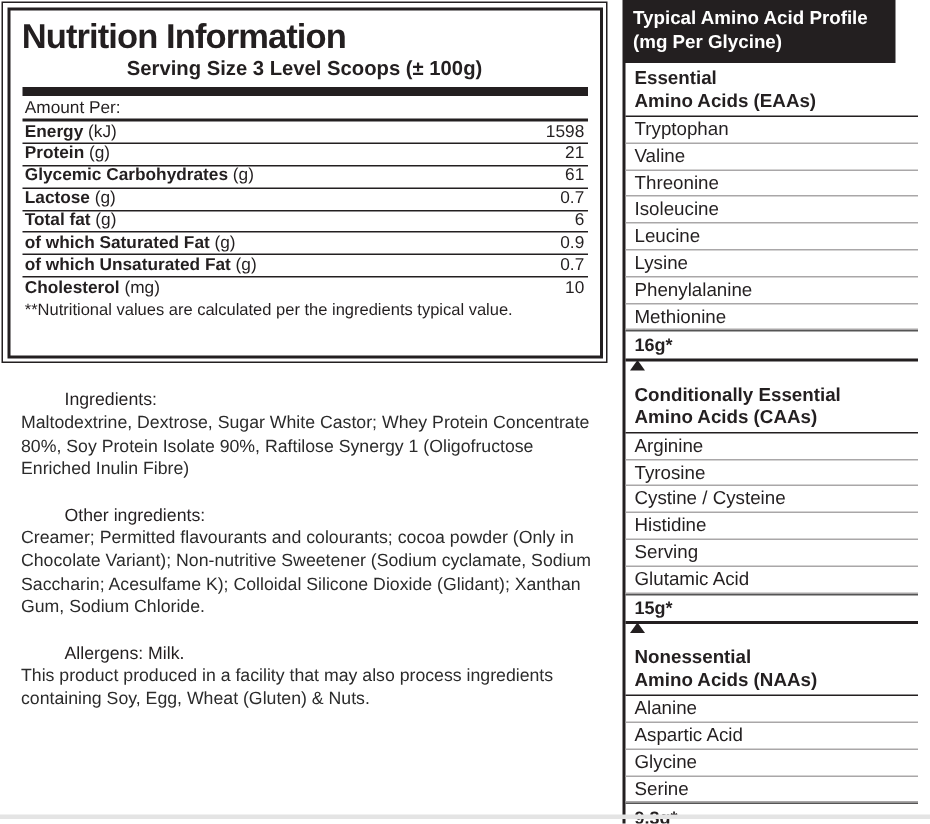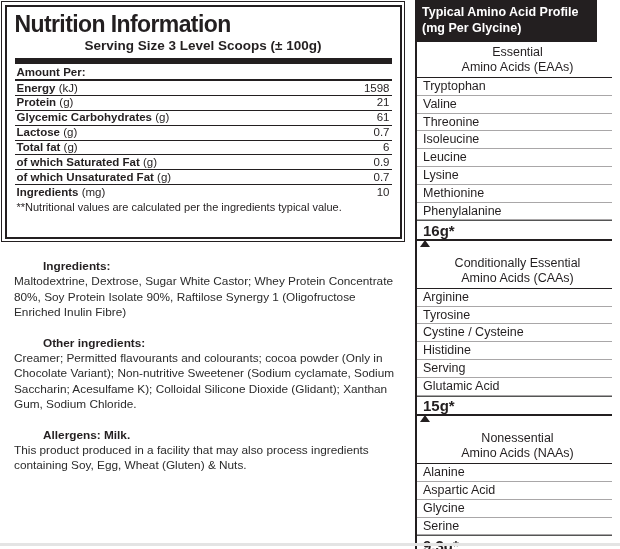--- a/index.html
+++ b/index.html
@@ -28,21 +28,21 @@
   }
   .nt-title {
     font-size:23px; font-weight:bold; letter-spacing:-0.6px;
     line-height:26px; color:#231f20;
   }
   .nt-serving {
     font-size:13.5px; font-weight:bold; line-height:16px; margin-top:1px;text-align:center;
   }
   .nt-thickbar { height:6.5px; background:#231f20; margin-top:4px; }
   .nt-amountper {
-    font-size:11.5px; font-weight:bold; line-height:14px;
+    font-size:11.5px; font-weight:normal; line-height:14px;
     padding:1px 2px 0 2px;
     border-bottom:2px solid #231f20;
   }
   .nt-row {
     display:flex; justify-content:space-between; align-items:baseline;
     font-size:11.5px; line-height:13.3px;
     padding:0.6px 2px 0 2px;
     border-bottom:1.2px solid #231f20;
     gap:24px;
   }
@@ -50,46 +50,45 @@
   .nt-row .lbl b { font-weight:bold; }
   .nt-row .unit { font-weight:normal; }
   .nt-row .val { font-weight:normal;text-align:right; }
   .nt-footnote { font-size:11px; line-height:14px; padding:1px 2px; }
 
   
   .ing-block {
     position:absolute; left:14px; top:259px; width:384px;
     font-size:11.8px; line-height:15.4px; color:#2b2b2b;
   }
-  .ing-heading { font-weight:bold; color:#231f20;padding-left:29px; }
+  .ing-heading { font-weight:normal; color:#231f20;padding-left:29px; }
   .ing-para { margin-bottom:15px; }
 
   
   .amino-panel { position:absolute; left:415px; top:0; width:205px; }
   .amino-header {
     width:182px; background:#231f20; color:#ffffff;
     font-size:12.5px; font-weight:bold; line-height:15.5px;
     padding:5px 8px 6px 7px;
   }
   .amino-body { width:197px; border-left:2px solid #231f20; }
   .amino-sec-title {
-    font-size:12.5px; font-weight:normal; line-height:15px;
+    font-size:12.5px; font-weight:bold; line-height:15px;
     padding:4px 0 2px 6px;
     border-bottom:1.8px solid #231f20;
-    text-align:center;
   }
   .amino-section:first-child .amino-sec-title { padding-top:3px; }
   .amino-row {
     font-size:12.5px; line-height:15.8px;
     padding:1px 0 0 6px;
     border-bottom:1.1px solid #a9a7a8;
   }
   .amino-total {
     position:relative;
-    font-size:15px; font-weight:bold; line-height:15.5px;
+    font-size:12px; font-weight:bold; line-height:15.5px;
     padding:1.5px 0 0.5px 6px;
     border-top:0.8px solid #555;
     border-bottom:2.6px solid #231f20;
   }
   .tri {
     position:absolute; left:3px; bottom:-8px;
     width:0; height:0;
     border-left:5.5px solid transparent;
     border-right:5.5px solid transparent;
     border-bottom:7px solid #231f20;
@@ -134,21 +133,21 @@
         </div>
         <div class="nt-row">
           <span class="lbl"><b>of which Saturated Fat</b><span class="unit"> (g)</span></span>
           <span class="val">0.9</span>
         </div>
         <div class="nt-row">
           <span class="lbl"><b>of which Unsaturated Fat</b><span class="unit"> (g)</span></span>
           <span class="val">0.7</span>
         </div>
         <div class="nt-row">
-          <span class="lbl"><b>Ingredients</b><span class="unit"> (mg)</span></span>
+          <span class="lbl"><b>Cholesterol</b><span class="unit"> (mg)</span></span>
           <span class="val">10</span>
         </div>
       </div>
     <div class="nt-footnote">**Nutritional values are calculated per the ingredients typical value.</div>
   </div>
 </div>
 
 <div class="ing-block">
   <div class="ing-heading">Ingredients:</div>
   <div class="ing-para">Maltodextrine, Dextrose, Sugar White Castor; Whey Protein Concentrate 80%, Soy Protein Isolate 90%, Raftilose Synergy 1 (Oligofructose Enriched Inulin Fibre)</div>
@@ -168,22 +167,22 @@
         <div class="amino-sec-title">
           <div>Essential</div>
           <div>Amino Acids (EAAs)</div>
         </div>
         <div class="amino-row">Tryptophan</div>
         <div class="amino-row">Valine</div>
         <div class="amino-row">Threonine</div>
         <div class="amino-row">Isoleucine</div>
         <div class="amino-row">Leucine</div>
         <div class="amino-row">Lysine</div>
+        <div class="amino-row">Phenylalanine</div>
         <div class="amino-row">Methionine</div>
-        <div class="amino-row">Phenylalanine</div>
         <div class="amino-total">16g*<div class="tri"></div></div>
       </div>
       <div class="amino-section">
         <div class="amino-sec-title">
           <div>Conditionally Essential</div>
           <div>Amino Acids (CAAs)</div>
         </div>
         <div class="amino-row">Arginine</div>
         <div class="amino-row">Tyrosine</div>
         <div class="amino-row">Cystine / Cysteine</div>

